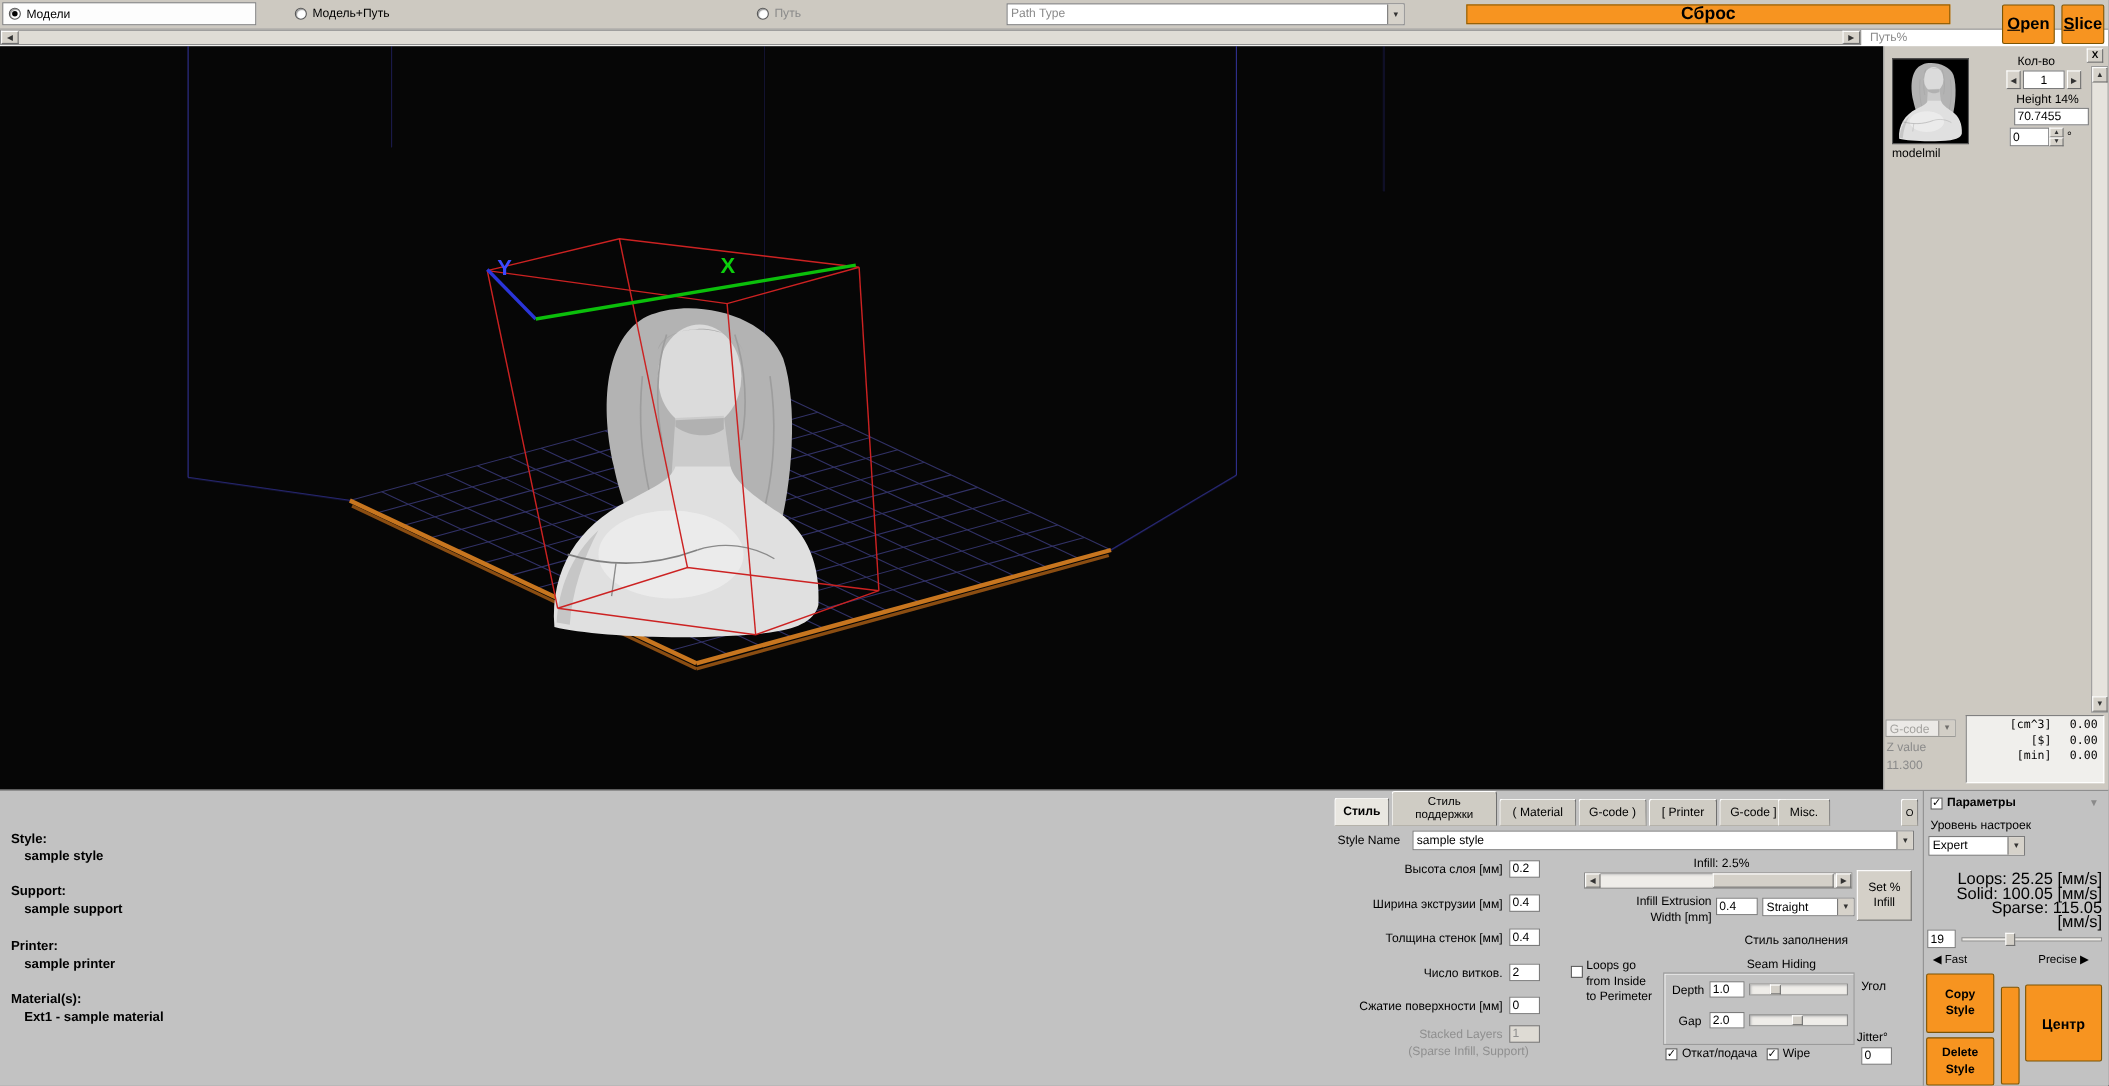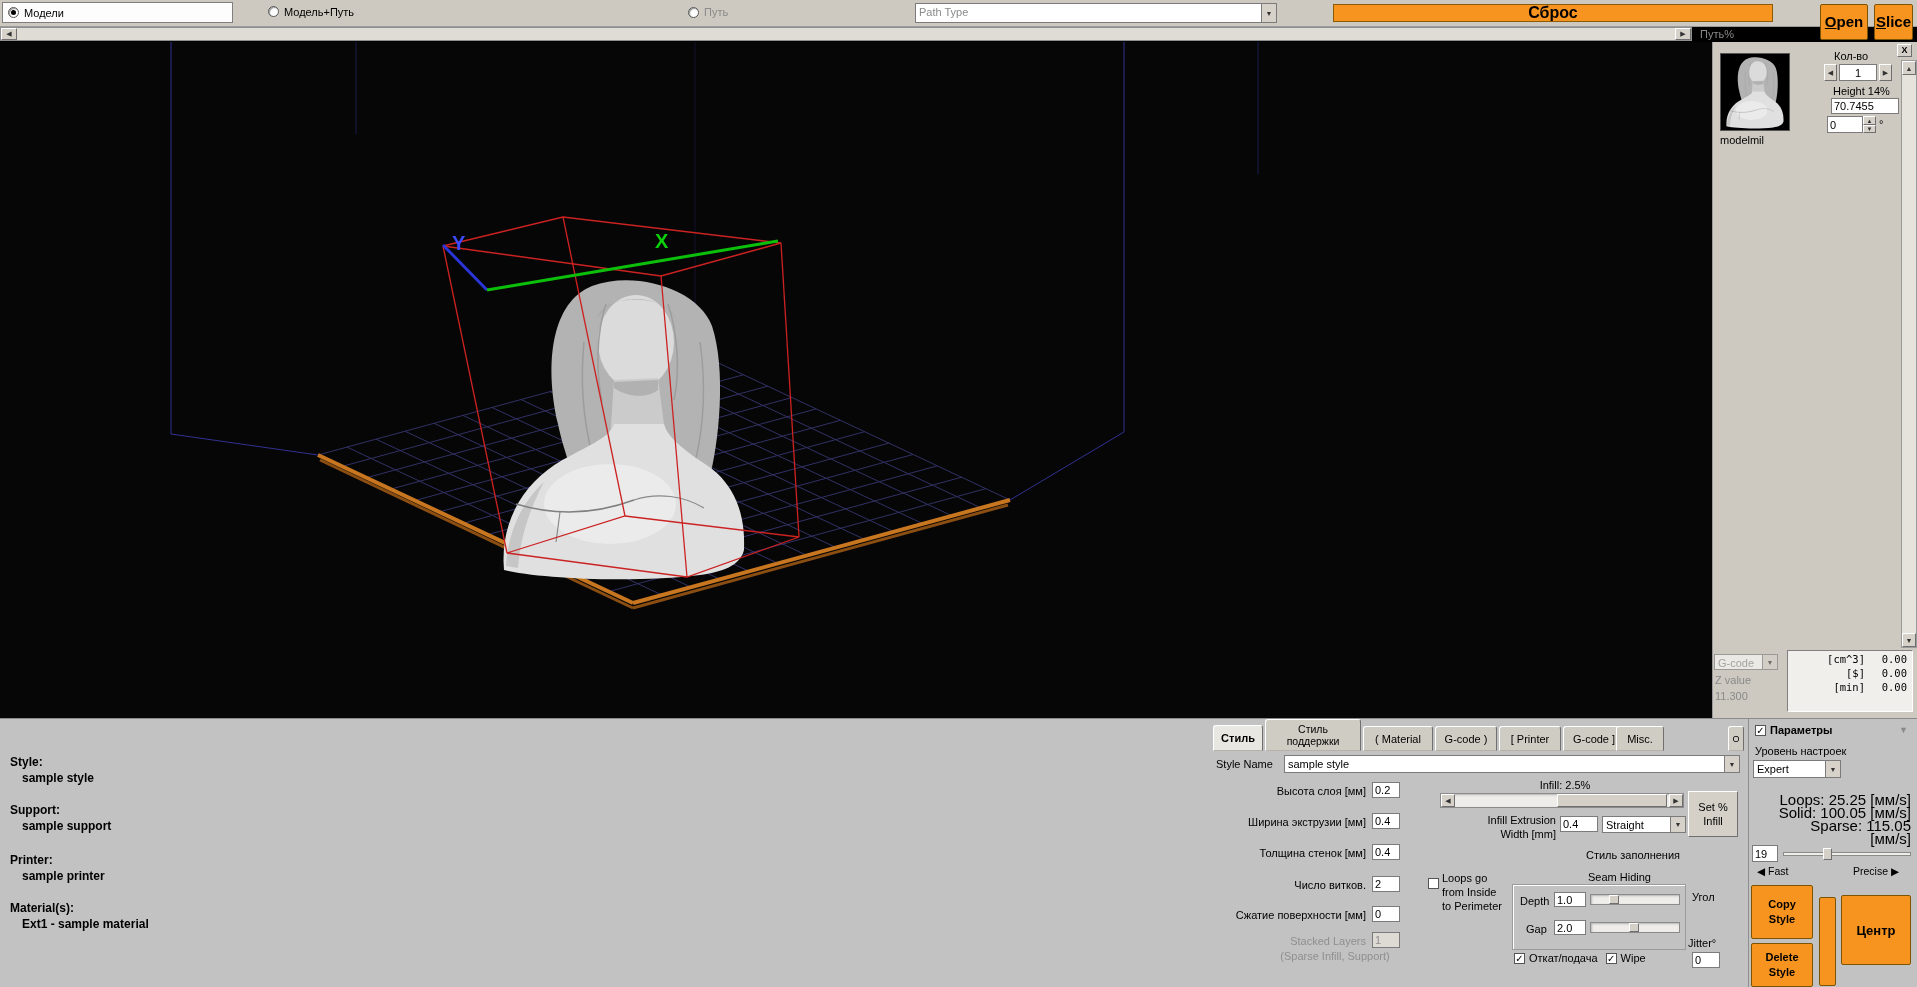--- a/index.html
+++ b/index.html
@@ -1,17 +1,17 @@
 <!DOCTYPE html>
 <html><head>
 <meta charset="utf-8">
 <style>
   * { margin:0; padding:0; box-sizing:border-box; }
   body { margin:0; background:#888; font-family:"Liberation Sans", sans-serif; }
-  #app { position:relative; width:1917px; height:987px; background:#000000; font-size:11px; color:#000; overflow:hidden; }
+  #app { position:relative; width:1917px; height:987px; background:#ffffff; font-size:11px; color:#000; overflow:hidden; }
   .abs { position:absolute; }
   .pre { white-space:pre-line; }
   .gray-text { color:#8a8a8a; }
   .dim { color:#8f8f8f; }
   svg { display:block; }
 
   
   .raised { background:#d4d0c8; border:1px solid; border-color:#ffffff #6f6f6f #6f6f6f #ffffff; }
   .sb-btn { background:#d6d2ca; border:1px solid; border-color:#ffffff #6f6f6f #6f6f6f #ffffff;
             display:flex; align-items:center; justify-content:center; font-size:7px; color:#333; cursor:default; }
@@ -48,21 +48,21 @@
 </head>
 <body>
 
 <div id="app">
 
   <div class="abs" style="left:0;top:0;width:1917px;height:27px;background:#cdc9c1;border-bottom:1px solid #9a9a9a;">
     <div class="abs" style="left:2px;top:2px;width:231px;height:21px;background:#fdfdfd;border:1px solid #7f7f7f;display:flex;align-items:center;padding-left:5px;gap:5px;">
       <span class="radio sel"></span>
       <span>Модели</span>
     </div>
-    <div class="abs" style="left:268px;top:6px;display:flex;gap:5px;">
+    <div class="abs" style="left:268px;top:6px;display:flex;align-items:center;gap:5px;">
       <span class="radio"></span>
       <span>Модель+Путь</span>
     </div>
     <div class="abs" style="left:688px;top:6px;display:flex;align-items:center;gap:5px;">
       <span class="radio"></span>
       <span class="gray-text">Путь</span>
     </div>
     <div class="dropdown abs" style="left:915px;top:3px;width:362px;height:20px;">
       <span class="dd-text gray-text">Path Type</span>
       <span class="dd-btn">▼</span>

